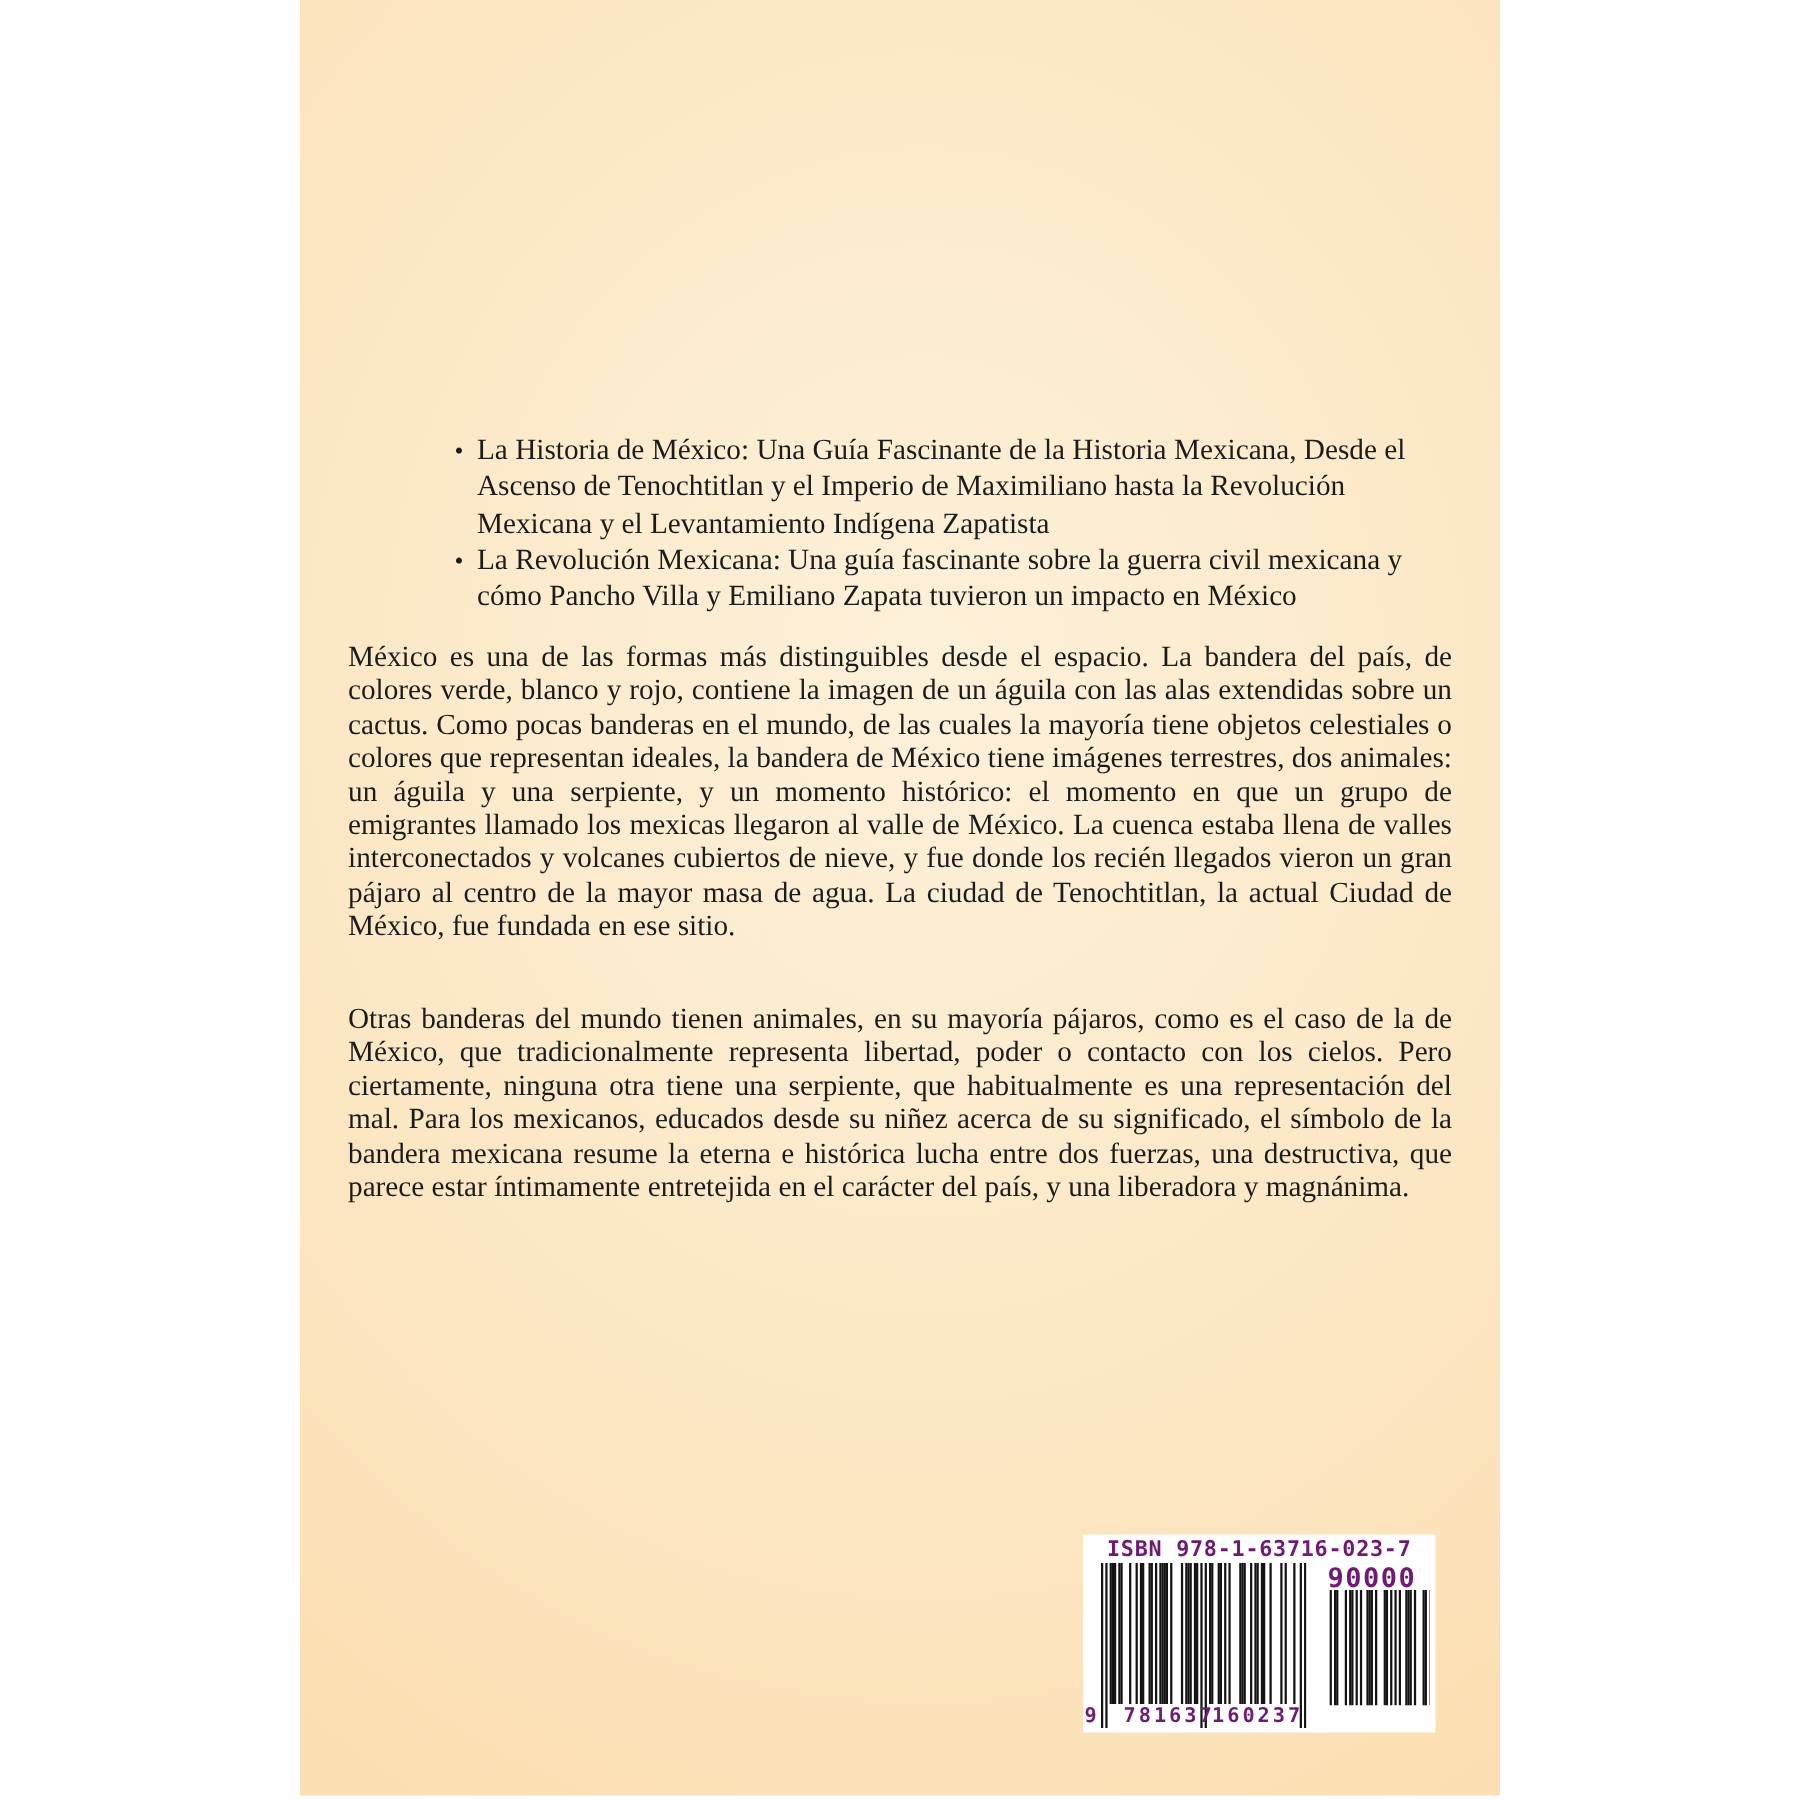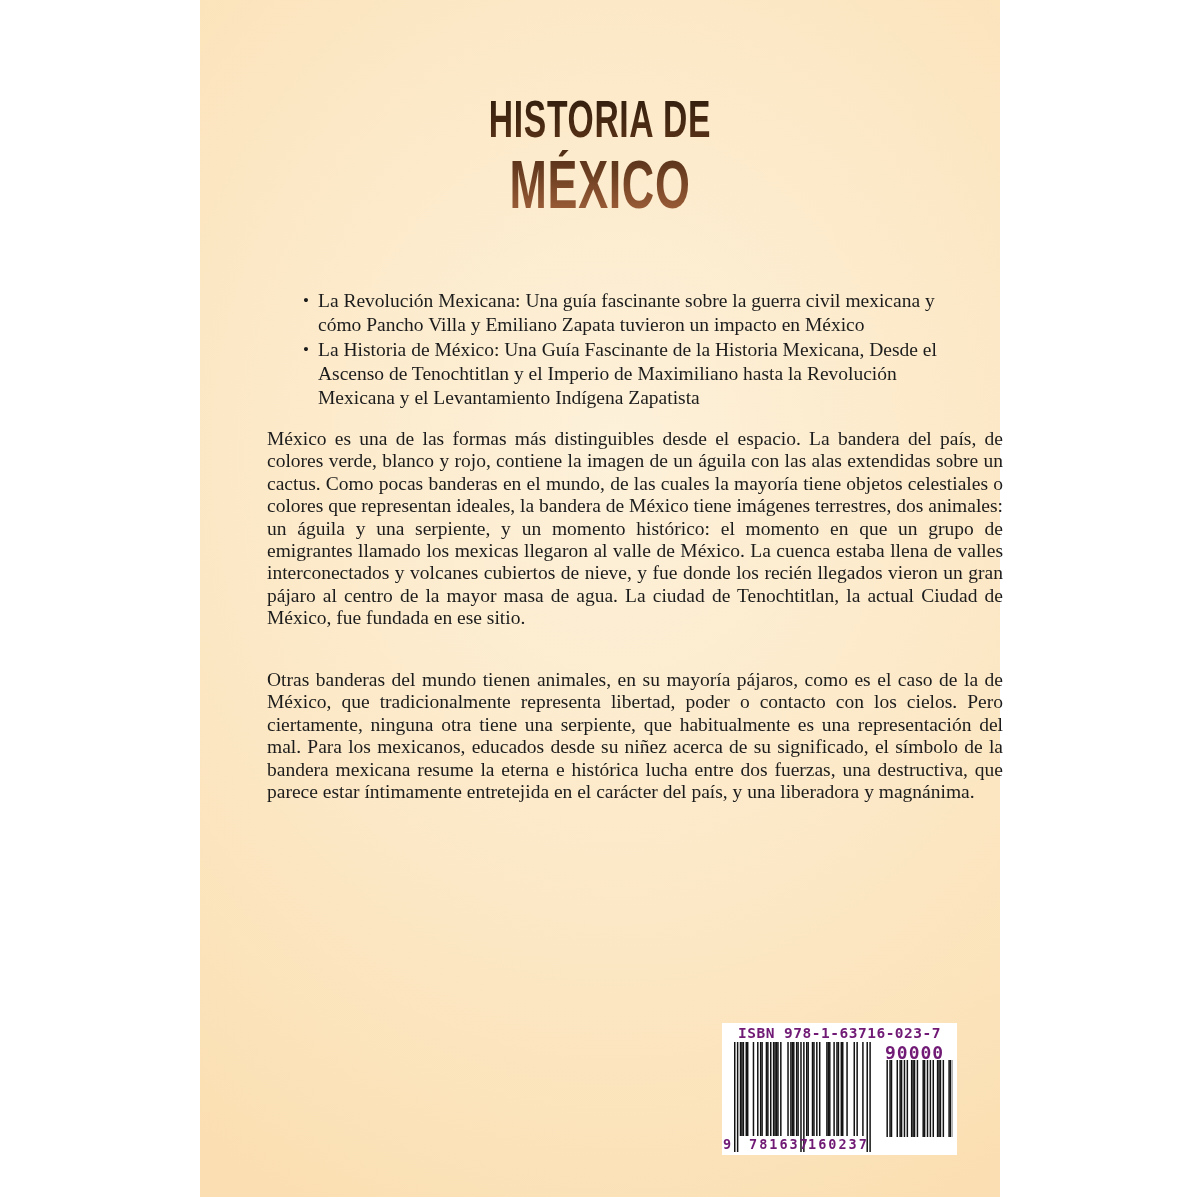--- a/index.html
+++ b/index.html
@@ -14,21 +14,21 @@
   .title-line1{font-size:51px;letter-spacing:1px;
                background-image:linear-gradient(180deg, var(--t1-top) 0%, var(--t1-bot) 100%);}
   .title-line2{font-size:68px;letter-spacing:1px;margin-top:5px;
                background-image:linear-gradient(180deg, var(--t2-top) 0%, var(--t2-bot) 100%);}
   .textcol{position:absolute;left:32px;width:736px;color:#1c1c1c;}
   .heading{top:249px;font-weight:bold;font-size:21px;}
   .bullets{top:289px;font-size:19.5px;line-height:24.3px;}
   .bullets ul{margin:0;padding:0 0 0 86px;list-style:none;}
   .bullets li{position:relative;text-align:left;}
   .bullets li::before{content:"\2022";position:absolute;left:-15px;font-size:17px;}
-  .para{font-size:19.5px;line-height:22.4px;text-align:justify;text-justify:inter-word;margin-left:35px;}
+  .para{font-size:19.5px;line-height:22.4px;text-align:justify;text-justify:inter-word;}
   .para1{top:428px;}
   .para2{top:669px;}
   .barcode-box{position:absolute;left:522px;top:1023px;width:235px;height:132px;background:#ffffff;
                font-family:"DejaVu Sans Mono","Liberation Mono",monospace;color:#701a75;}
   .isbn-label{position:absolute;top:2px;left:0;width:100%;text-align:center;
               font-size:14.5px;font-weight:600;letter-spacing:0.5px;white-space:nowrap;}
   .main-svg{position:absolute;left:12px;top:19px;}
   .supp-svg{position:absolute;left:163px;top:37px;}
   .supp-label{position:absolute;left:163px;top:19px;width:68px;text-align:left;
               font-size:18px;font-weight:600;letter-spacing:1px;}
@@ -37,30 +37,26 @@
   .ean-g1{left:27px;width:58px;text-align:center;}
   .ean-g2{left:86px;width:58px;text-align:right;}
   svg rect{fill:#131313;}
 </style>
 </head>
 <body>
 
 <div id="stage" style="--bg-center: #fdf1da; --bg-mid: #fce8c6; --bg-edge: #fbdfb2; --t1-top: #2f1d0d; --t1-bot: #5b3317; --t2-top: #4f2d15; --t2-bot: #a4623b;">
   <div class="cover">
 
-    <div class="title-block">
-      <span class="title-line title-line1">HISTORIA DE</span>
-      <span class="title-line title-line2">MÉXICO</span>
-    </div>
 
 
     <div class="textcol bullets">
       <ul>
+        <li>La Historia de México: Una Guía Fascinante de la Historia Mexicana, Desde el Ascenso de Tenochtitlan y el Imperio de Maximiliano hasta la Revolución Mexicana y el Levantamiento Indígena Zapatista</li>
         <li>La Revolución Mexicana: Una guía fascinante sobre la guerra civil mexicana y cómo Pancho Villa y Emiliano Zapata tuvieron un impacto en México</li>
-        <li>La Historia de México: Una Guía Fascinante de la Historia Mexicana, Desde el Ascenso de Tenochtitlan y el Imperio de Maximiliano hasta la Revolución Mexicana y el Levantamiento Indígena Zapatista</li>
       </ul>
     </div>
 
     <div class="textcol para para1">México es una de las formas más distinguibles desde el espacio. La bandera del país, de colores verde, blanco y rojo, contiene la imagen de un águila con las alas extendidas sobre un cactus. Como pocas banderas en el mundo, de las cuales la mayoría tiene objetos celestiales o colores que representan ideales, la bandera de México tiene imágenes terrestres, dos animales: un águila y una serpiente, y un momento histórico: el momento en que un grupo de emigrantes llamado los mexicas llegaron al valle de México. La cuenca estaba llena de valles interconectados y volcanes cubiertos de nieve, y fue donde los recién llegados vieron un gran pájaro al centro de la mayor masa de agua. La ciudad de Tenochtitlan, la actual Ciudad de México, fue fundada en ese sitio.</div>
 
     <div class="textcol para para2">Otras banderas del mundo tienen animales, en su mayoría pájaros, como es el caso de la de México, que tradicionalmente representa libertad, poder o contacto con los cielos. Pero ciertamente, ninguna otra tiene una serpiente, que habitualmente es una representación del mal. Para los mexicanos, educados desde su niñez acerca de su significado, el símbolo de la bandera mexicana resume la eterna e histórica lucha entre dos fuerzas, una destructiva, que parece estar íntimamente entretejida en el carácter del país, y una liberadora y magnánima.</div>
 
     <div class="barcode-box">
       <div class="isbn-label">ISBN 978-1-63716-023-7</div>
       <svg id="main-barcode" class="main-svg" width="137" height="110">

